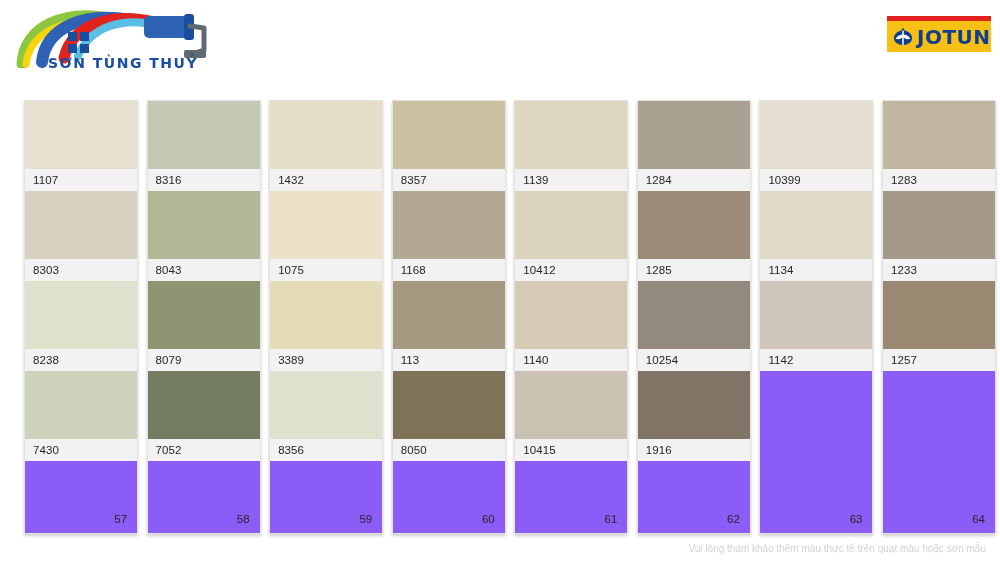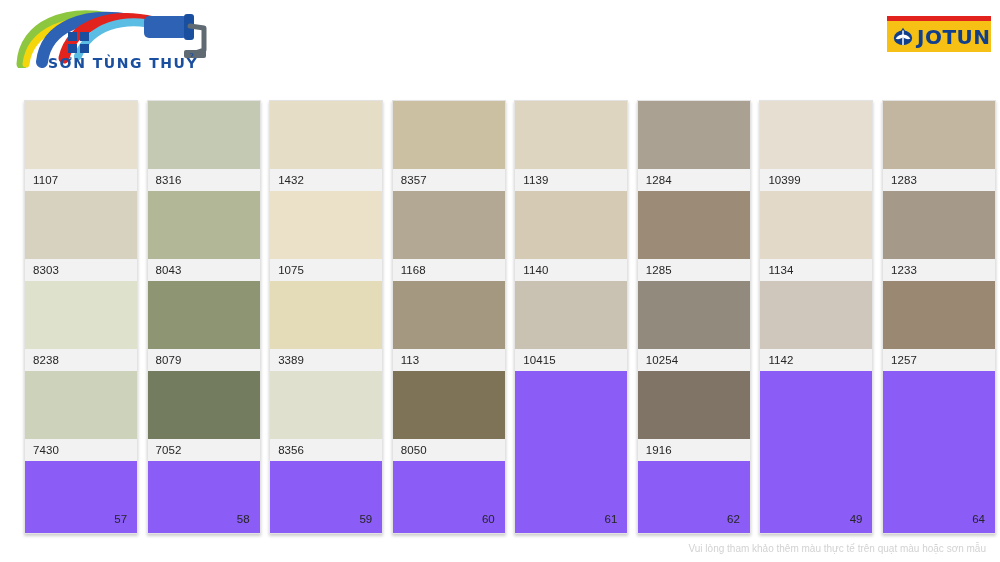--- a/index.html
+++ b/index.html
@@ -266,20 +266,24 @@
         <div class="card-footer">
           <span class="page-num">60</span>
         </div>
       </div>
       <div class="card">
         <div class="swatch-wrap">
           <div class="chip" style="background: rgb(222, 213, 192);"></div>
           <div class="chip-label">1139</div>
         </div>
         <div class="swatch-wrap">
+          <div class="chip" style="background: rgb(218, 210, 189);"></div>
+          <div class="chip-label">10412</div>
+        </div>
+        <div class="swatch-wrap">
           <div class="chip" style="background: rgb(213, 203, 180);"></div>
           <div class="chip-label">1140</div>
         </div>
         <div class="swatch-wrap">
           <div class="chip" style="background: rgb(201, 194, 178);"></div>
           <div class="chip-label">10415</div>
         </div>
         <div class="card-footer">
           <span class="page-num">61</span>
         </div>
@@ -312,21 +316,21 @@
         </div>
         <div class="swatch-wrap">
           <div class="chip" style="background: rgb(227, 217, 200);"></div>
           <div class="chip-label">1134</div>
         </div>
         <div class="swatch-wrap">
           <div class="chip" style="background: rgb(207, 199, 187);"></div>
           <div class="chip-label">1142</div>
         </div>
         <div class="card-footer">
-          <span class="page-num">49</span>
+          <span class="page-num">63</span>
         </div>
       </div>
       <div class="card">
         <div class="swatch-wrap">
           <div class="chip" style="background: rgb(194, 182, 161);"></div>
           <div class="chip-label">1283</div>
         </div>
         <div class="swatch-wrap">
           <div class="chip" style="background: rgb(165, 154, 137);"></div>
           <div class="chip-label">1233</div>

